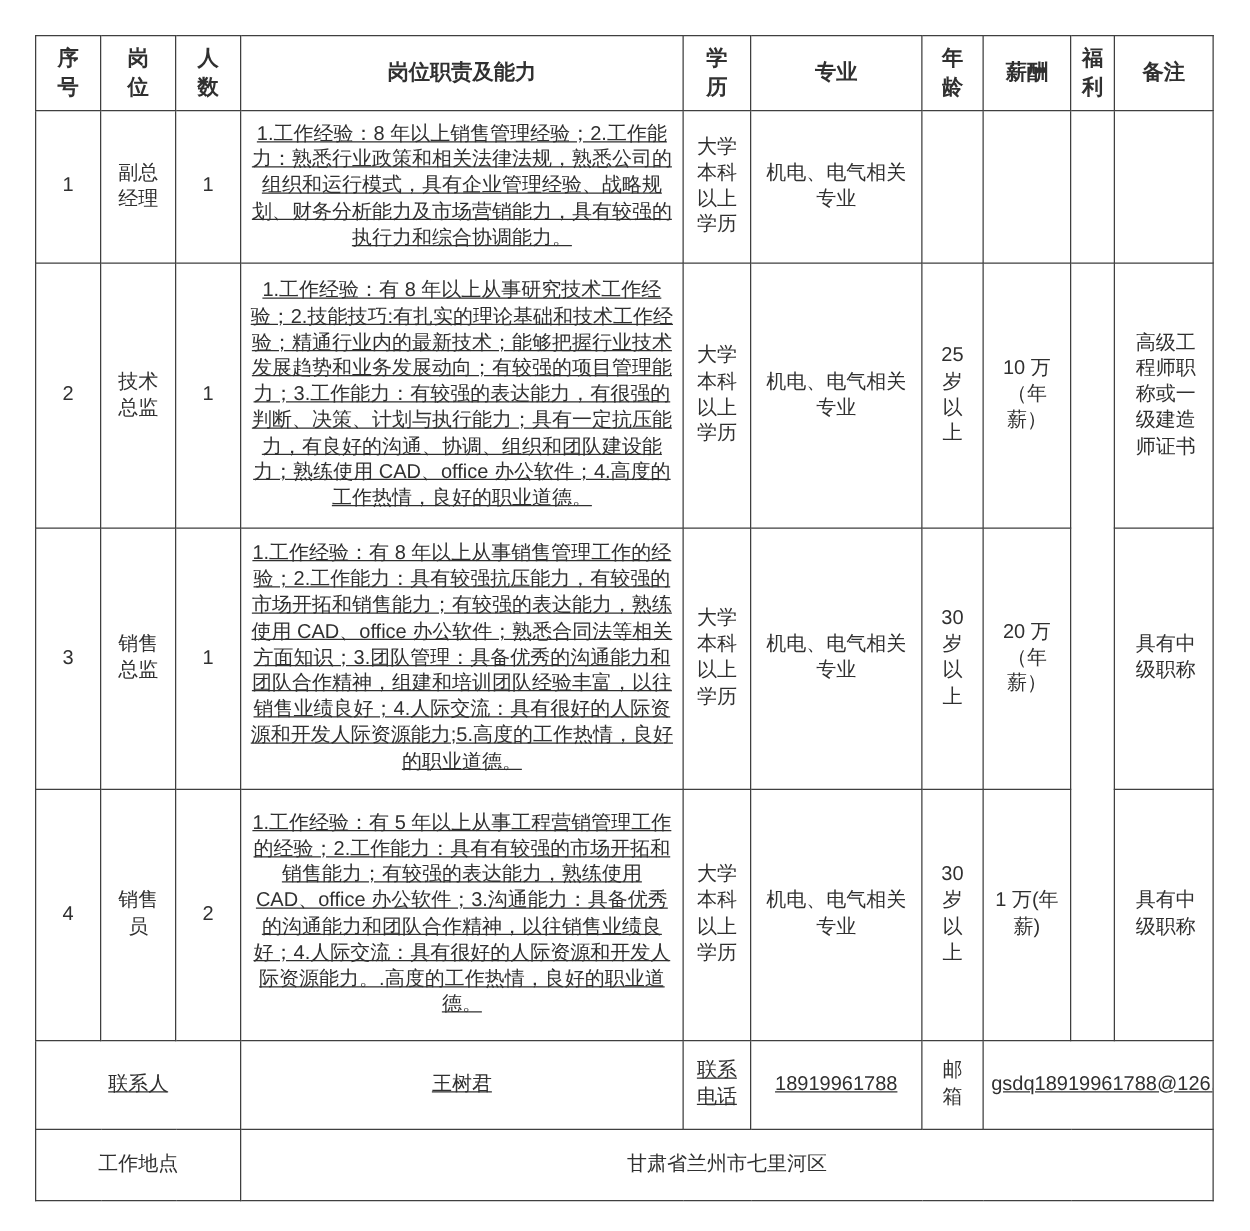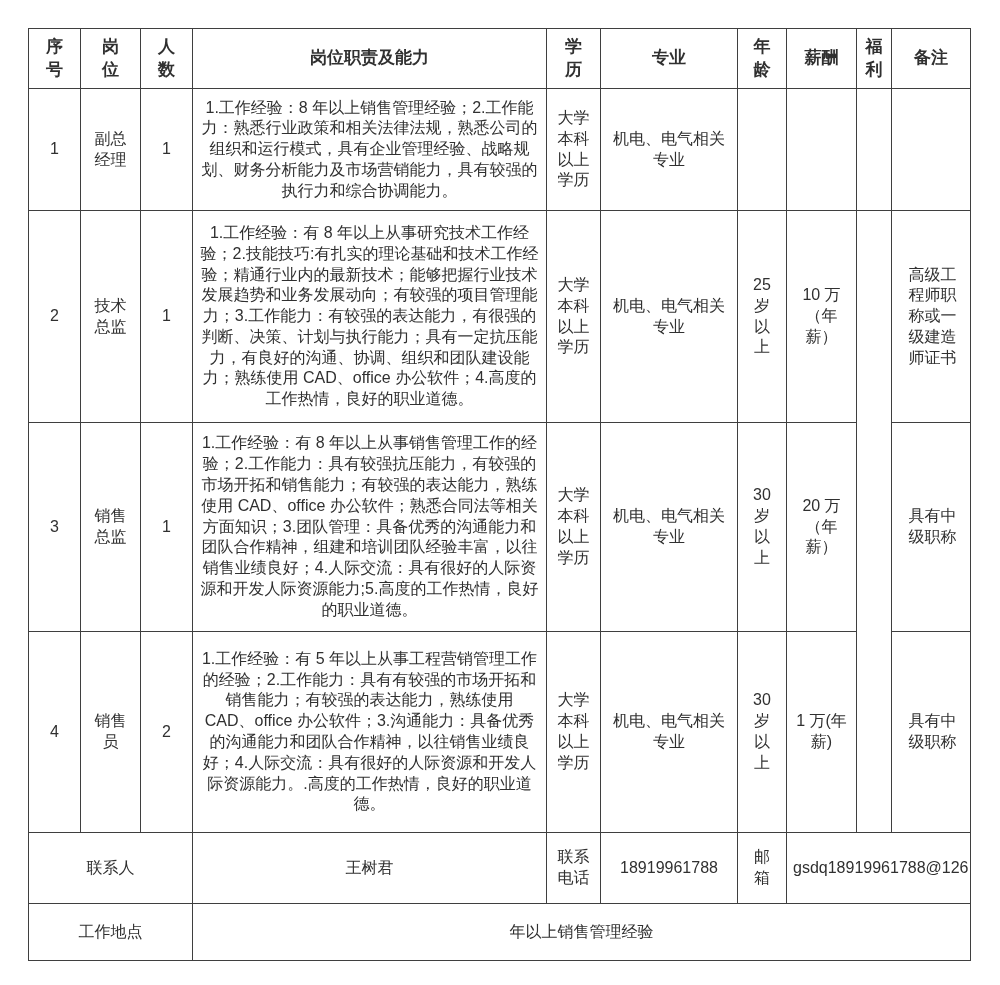--- a/index.html
+++ b/index.html
@@ -51,41 +51,42 @@
     display: inline-block;
     max-width: 3.2em;
     word-break: break-all;
     text-align: right;
   }
   .hdr-duties { text-align: left; padding-left: 10px; }
   .duties {
     text-align: justify;
     padding: 4px 8px;
     line-height: 1.3;
+    text-decoration: underline;
   }
   .major {
     text-align: left;
     padding: 4px 12px 4px 10px;
   }
   .welfare-cell { padding: 2px; }
   .welfare-cell .w1 { line-height: 1.7; margin-left: 31px; }
   .label-cell { text-align: left; padding-left: 14px; }
   .name-cell { text-align: left; padding-left: 10px; margin-left: 44px; }
   .email-cell {
     text-align: left;
     word-break: break-all;
     padding: 6px 22px 6px 10px;
     line-height: 1.35;
   }
   tr.rh  { height: 60px; }
   tr.r1  { height: 122px; }
   tr.r2  { height: 212px; }
   tr.r3  { height: 209px; }
   tr.r4  { height: 201px; }
-  tr.rc  { height: 71px; }
+  tr.rc  { height: 71px; text-decoration: underline; }
   tr.rl  { height: 57px; }
 </style>
 </head>
 <body>
 
 <div class="page">
   <table class="recruit">
     <colgroup>
       <col style="width:52px">
         <col style="width:60px">
@@ -167,17 +168,17 @@
       <td class="label-cell" colspan="3">联系人</td>
       <td class="name-cell">王树君</td>
       <td>联系电话</td>
       <td>18919961788</td>
       <td><span class="w1">邮箱</span></td>
       <td class="email-cell" colspan="3">gsdq18919961788@126.com</td>
     </tr>
 
     <tr class="rl">
       <td class="label-cell" colspan="3">工作地点</td>
-      <td class="name-cell" colspan="7">年以上销售管理经验</td>
+      <td class="name-cell" colspan="7">甘肃省兰州市七里河区</td>
     </tr>
   </tbody>
     </table>
 </div>
 
 </body></html>

